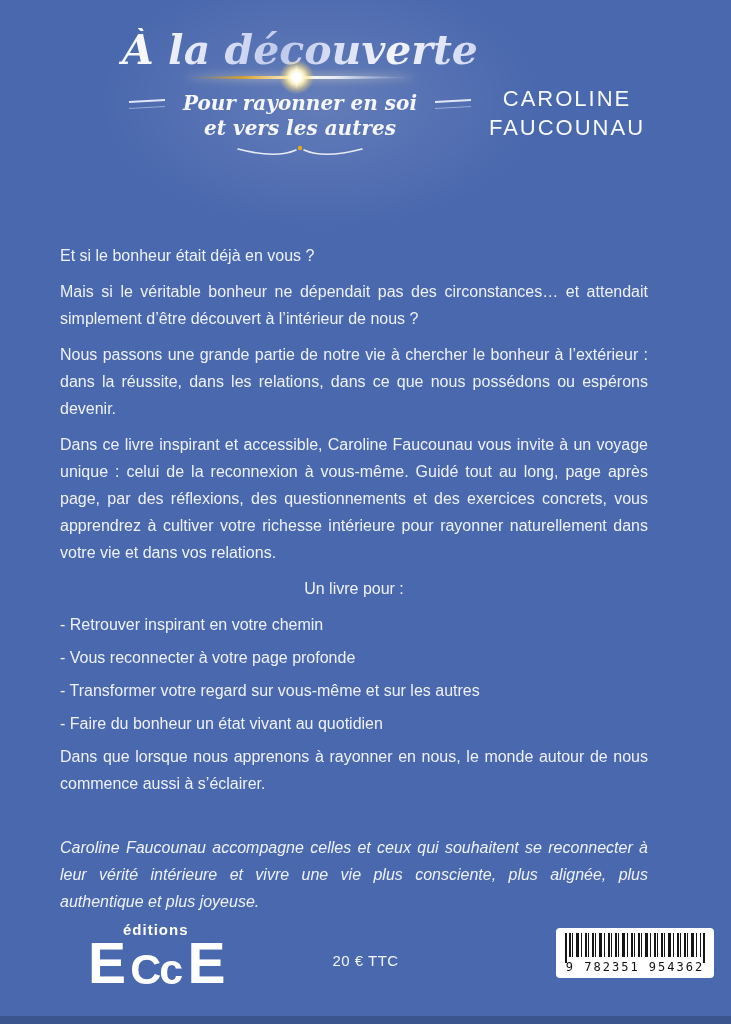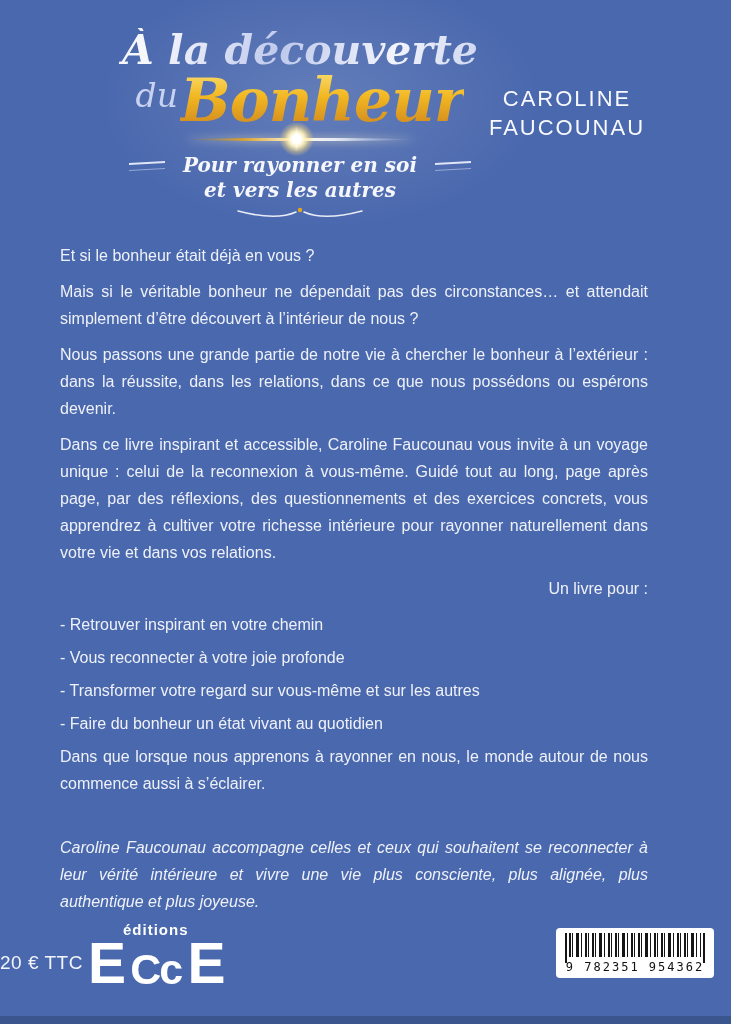--- a/index.html
+++ b/index.html
@@ -102,39 +102,39 @@
     text-align:center; color:#f7f9fd;
     font-size:22px; letter-spacing:2px; line-height:29px;
   }
 
   
   .body-text{
     position:absolute; left:60px; top:242px; width:588px;
     font-size:16px; line-height:27px; color:var(--body-text,#eef1f7);
   }
   .body-text p{ margin:0 0 9px; text-align:justify; }
-  .body-text p.list-intro{ text-align:right; }
+  .body-text p.list-intro{ text-align:center; }
   .body-text p.list-item{ text-align:left; margin-bottom:6px; }
   .body-text p.bio{
     margin-top:37px; font-style:italic; text-align:justify;
   }
 
   
   .footer{ position:absolute; left:0; top:912px; width:731px; height:90px; }
   .logo{
     position:absolute; left:88px; top:10px;
     display:flex; align-items:flex-end; color:#ffffff;
   }
   .logo-e{ font-size:57px; font-weight:bold; line-height:.78; letter-spacing:-2px; }
   .logo-mid{ display:flex; flex-direction:column; align-items:center; margin:0 -1px; }
   .logo-editions{ font-size:15px; font-weight:bold; letter-spacing:1px; line-height:1; margin-bottom:16px; }
   .logo-cc{ font-size:43px; font-weight:bold; line-height:.75; letter-spacing:-2px; }
   .price{
-    position:absolute; left:0; top:40px; width:731px; 
-    font-size:19px; color:#f2f5fa; letter-spacing:.5px;
+    position:absolute; left:0; top:40px; width:731px; text-align:center;
+    font-size:15px; color:#f2f5fa; letter-spacing:.5px;
   }
   .barcode{
     position:absolute; left:556px; top:16px; width:158px; height:50px;
     background:#ffffff; border-radius:4px;
     padding:5px 7px 2px; box-sizing:border-box;
   }
   .bars{
     position:relative; height:24px; margin:0 6px;
     background:repeating-linear-gradient(90deg,
       #151515 0 2px, transparent 2px 3px,
@@ -160,23 +160,20 @@
   }
 </style>
 </head>
 <body>
 
 <div class="cover">
   <div class="glow"></div>
 
   <header class="title-block">
     <div class="title-line1">À la découverte</div>
-    <div class="title-line2">
-      <span class="title-du">du</span><span class="title-bonheur">Bonheur</span>
-    </div>
     <div class="starburst">
       <div class="flare"></div>
       <div class="star"></div>
     </div>
     <div class="subtitle-row">
       <span class="subtitle-rule"></span>
       <span class="subtitle-text">Pour rayonner en soi</span>
       <span class="subtitle-rule"></span>
     </div>
     <div class="subtitle2">et vers les autres</div>
@@ -192,21 +189,21 @@
     <div>FAUCOUNAU</div>
   </div>
 
   <main class="body-text">
     <p>Et si le bonheur était déjà en vous ?</p>
     <p>Mais si le véritable bonheur ne dépendait pas des circonstances… et attendait simplement d’être découvert à l’intérieur de nous ?</p>
     <p>Nous passons une grande partie de notre vie à chercher le bonheur à l’extérieur : dans la réussite, dans les relations, dans ce que nous possédons ou espérons devenir.</p>
     <p>Dans ce livre inspirant et accessible, Caroline Faucounau vous invite à un voyage unique : celui de la reconnexion à vous-même. Guidé tout au long, page après page, par des réflexions, des questionnements et des exercices concrets, vous apprendrez à cultiver votre richesse intérieure pour rayonner naturellement dans votre vie et dans vos relations.</p>
     <p class="list-intro">Un livre pour :</p>
     <p class="list-item">- Retrouver inspirant en votre chemin</p>
-    <p class="list-item">- Vous reconnecter à votre joie profonde</p>
+    <p class="list-item">- Vous reconnecter à votre page profonde</p>
     <p class="list-item">- Transformer votre regard sur vous-même et sur les autres</p>
     <p class="list-item">- Faire du bonheur un état vivant au quotidien</p>
     <p>Dans que lorsque nous apprenons à rayonner en nous, le monde autour de nous commence aussi à s’éclairer.</p>
     <p class="bio">Caroline Faucounau accompagne celles et ceux qui souhaitent se reconnecter à leur vérité intérieure et vivre une vie plus consciente, plus alignée, plus authentique et plus joyeuse.</p>
   </main>
 
   <footer class="footer">
     <div class="logo">
       <span class="logo-e">E</span>
       <span class="logo-mid">

